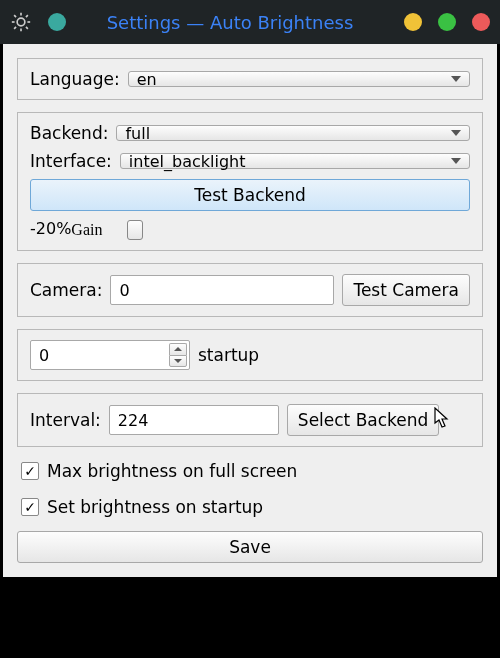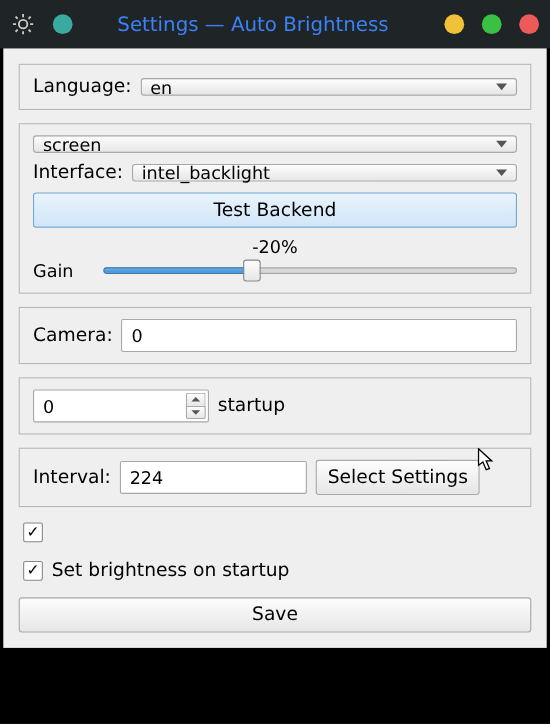--- a/index.html
+++ b/index.html
@@ -60,24 +60,24 @@
 }
 .spinbox .spin-btns { position: absolute; right: 2px; top: 2px; bottom: 2px; width: 18px; display: flex; flex-direction: column; }
 .spinbox .spin-up, .spinbox .spin-down {
   flex: 1; background: linear-gradient(#fdfdfd,#e6e6e6); border: 1px solid #a8a8a8;
   display: flex; align-items: center; justify-content: center;
 }
 .spinbox .spin-up { border-bottom: none; border-radius: 2px 2px 0 0; }
 .spinbox .spin-down { border-radius: 0 0 2px 2px; }
 .spin-arrow-up { width:0;height:0;border-left:4px solid transparent;border-right:4px solid transparent;border-bottom:4px solid #555; }
 .spin-arrow-down { width:0;height:0;border-left:4px solid transparent;border-right:4px solid transparent;border-top:4px solid #555; }
-.gain-block { display: flex; flex-direction: column; }
+.gain-block { display: flex; flex-direction: row; }
 .gain-value { text-align: center; font-size: 16px; margin-bottom: 2px; }
 .gain-row { display: flex; align-items: center; gap: 16px; }
-.gain-label { font-size: 16px; width: 48px; }
+.gain-label { font-size: 16px; width: 48px; font-family: Liberation Serif, serif; }
 .slider { flex: 1; position: relative; height: 20px; }
 .slider-track {
   position: absolute; left: 0; right: 0; top: 50%; height: 6px;
   transform: translateY(-50%); background: #d8d8d8;
   border: 1px solid #a8a8a8; border-radius: 3px;
 }
 .slider-fill {
   position: absolute; left: 0; top: 50%; height: 6px;
   transform: translateY(-50%); background: linear-gradient(#6ab2ec,#3c8ed6);
   border: 1px solid #3b7bb5; border-radius: 3px;
@@ -130,22 +130,23 @@
         <span class="label">Language:</span>
         <div class="select">
           <span>en</span>
           <span class="caret"></span>
         </div>
       </div>
     </div>
 
     <div class="group">
       <div class="row">
+        <span class="label">Backend:</span>
         <div class="select">
-          <span>screen</span>
+          <span>full</span>
           <span class="caret"></span>
         </div>
       </div>
       <div class="row">
         <span class="label">Interface:</span>
         <div class="select">
           <span>intel_backlight</span>
           <span class="caret"></span>
         </div>
       </div>
@@ -163,20 +164,23 @@
           </div>
         </div>
       </div>
     </div>
 
     <div class="group">
       <div class="row">
         <span class="label">Camera:</span>
         <div class="input">
           <span>0</span>
+        </div>
+        <div class="btn">
+          <span>Test Camera</span>
         </div>
       </div>
     </div>
 
     <div class="group">
       <div class="row">
         <div class="spinbox">
           <span>0</span>
           <div class="spin-btns">
             <div class="spin-up">
@@ -191,29 +195,30 @@
       </div>
     </div>
 
     <div class="group">
       <div class="row">
         <span class="label">Interval:</span>
         <div class="input" style="flex:0 0 170px">
           <span>224</span>
         </div>
         <div class="btn">
-          <span>Select Settings</span>
+          <span>Select Backend</span>
         </div>
       </div>
     </div>
 
     <div class="checkbox-row">
       <div class="checkbox">
             <span>✓</span>
           </div>
+      <span class="label">Max brightness on full screen</span>
     </div>
     <div class="checkbox-row">
       <div class="checkbox">
             <span>✓</span>
           </div>
       <span class="label">Set brightness on startup</span>
     </div>
 
     <div class="btn btn-wide">
       <span>Save</span>

